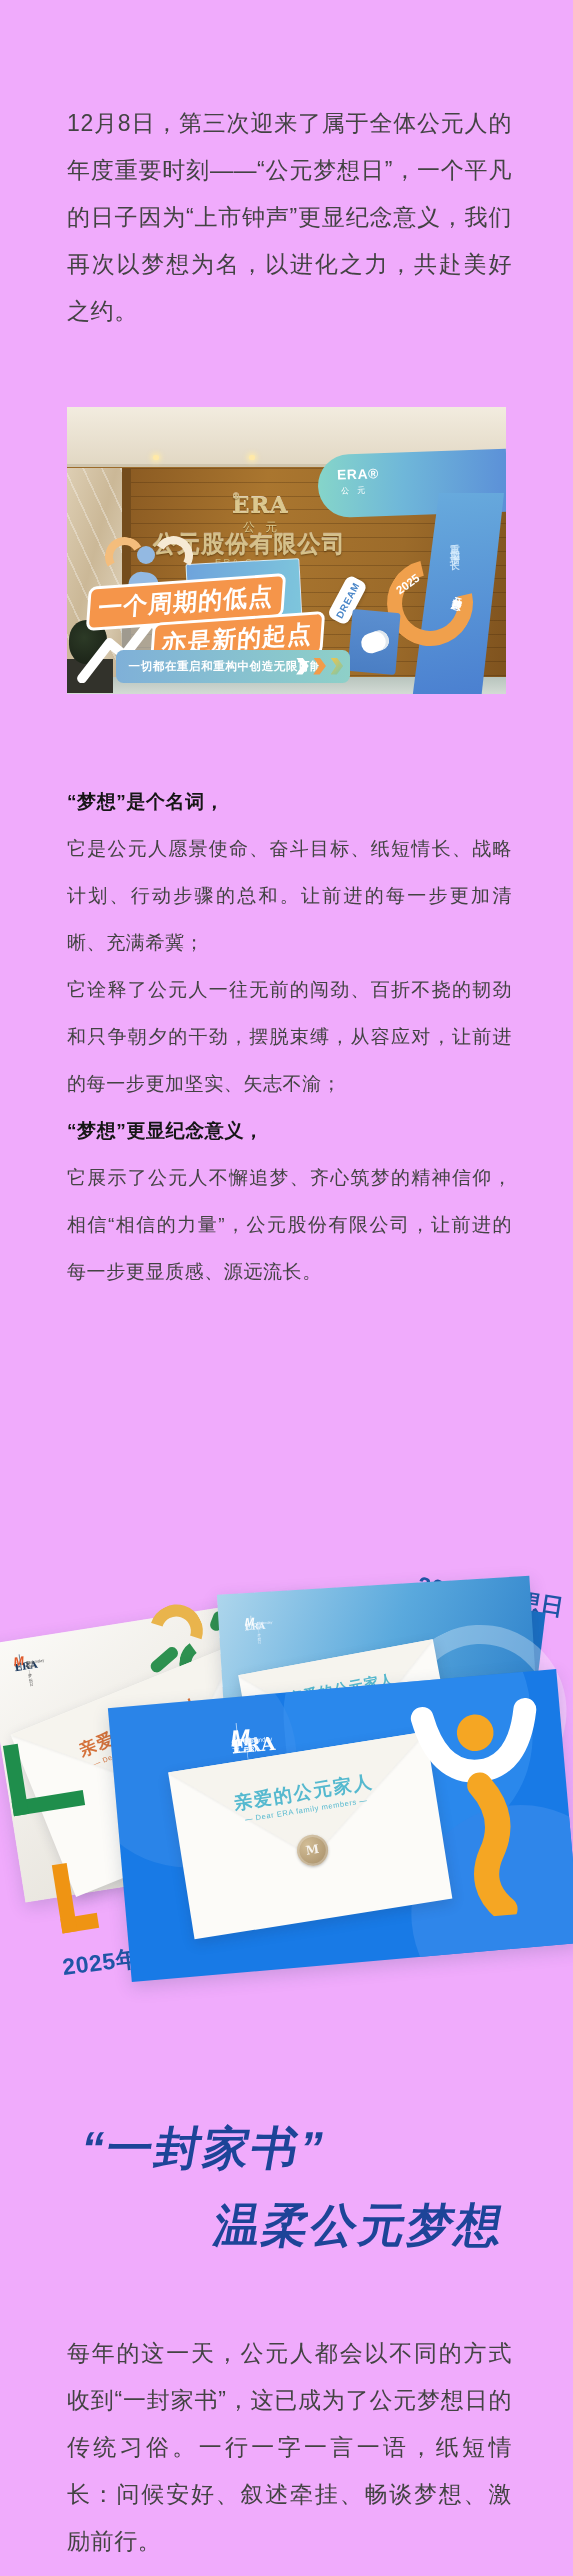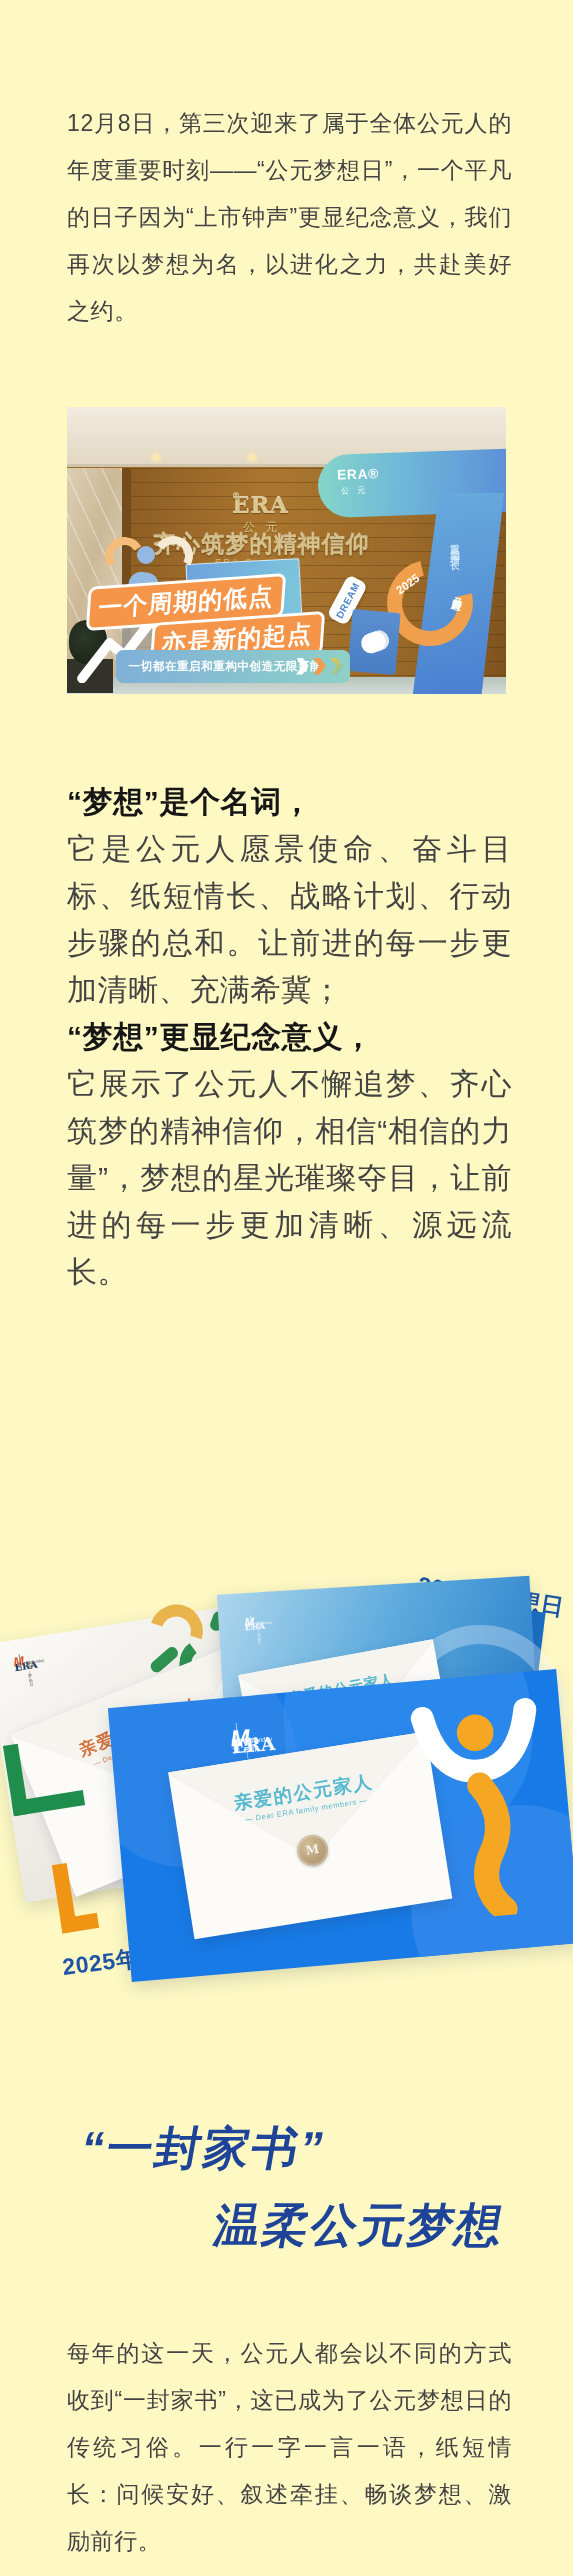--- a/index.html
+++ b/index.html
@@ -1,26 +1,26 @@
 <!DOCTYPE html>
 <html style="font-size:9.2px"><head>
 <meta charset="utf-8">
 <style>
   html,body{margin:0;padding:0;background:#fff;}
-  .page{position:relative;width:574px;height:2576px;margin:0 auto;background:#fef9c3;
+  .page{position:relative;width:574px;height:2576px;margin:0 auto;background:#f0abfc;
         font-family:"Liberation Sans",sans-serif;overflow:hidden;}
 
   
   .para{position:absolute;left:67px;width:445px;margin:0;
         font-size:23px;line-height:47px;letter-spacing:0.6px;
         color:#434343;text-align:justify;}
   .intro{top:100px;}
   .outro{top:2330px;}
   .sections{position:absolute;left:67px;top:778px;width:445px;}
-  .sections p{margin:0;font-size:30px;line-height:47px;letter-spacing:0.6px;
+  .sections p{margin:0;font-size:19px;line-height:47px;letter-spacing:0.6px;
               color:#434343;text-align:justify;}
   .sections p.bold-line{font-weight:700;color:#161616;}
 
   
   .photo{position:absolute;left:67px;top:407px;width:439px;height:287px;
          overflow:hidden;background:#9c6b2a;}
   .photo *{position:absolute;}
   .ph-ceiling{left:0;top:0;width:439px;height:57px;
               background:linear-gradient(#f2ecdf,#e2d8c4);border-bottom:3.4px solid #cfc5ae;}
   .ph-light{width:5.7px;height:4.6px;border-radius:50%;background:#ffe9a8;
@@ -235,21 +235,21 @@
     <div class="ph-frame"></div>
     <div class="ph-floor"></div>
     <div class="ph-dark"></div>
     <div class="ph-plant"></div>
 
     <div class="ph-era">
         <span>ERA</span>
         <sup>®</sup>
       </div>
     <div class="ph-era-sub">公 元</div>
-    <div class="ph-company">齐心筑梦的精神信仰</div>
+    <div class="ph-company">公元股份有限公司</div>
     <div class="ph-partial">ERA C</div>
 
     <div class="ph-7bar">
       <div class="blogo">ERA®</div>
       <div class="blogo-sub">公 元</div>
     </div>
     <div class="ph-7stem"></div>
     <div class="ph-stemtext">重塑增长</div>
 
     <div class="ph-board"></div>
@@ -282,22 +282,23 @@
         <span class="chev c1"></span>
         <span class="chev c2"></span>
         <span class="chev c3"></span>
       </div>
     </div>
   </div>
 
   <div class="sections">
     <p class="bold-line">“梦想”是个名词，</p>
     <p>它是公元人愿景使命、奋斗目标、纸短情长、战略计划、行动步骤的总和。让前进的每一步更加清晰、充满希冀；</p>
+    <p>它诠释了公元人一往无前的闯劲、百折不挠的韧劲和只争朝夕的干劲，摆脱束缚，从容应对，让前进的每一步更加坚实、矢志不渝；</p>
     <p class="bold-line">“梦想”更显纪念意义，</p>
-    <p>它展示了公元人不懈追梦、齐心筑梦的精神信仰，相信“相信的力量”，梦想的星光璀璨夺目，让前进的每一步更加清晰、源远流长。</p>
+    <p>它展示了公元人不懈追梦、齐心筑梦的精神信仰，相信“相信的力量”，公元股份有限公司，让前进的每一步更显质感、源远流长。</p>
   </div>
 
   <div class="collage">
     <div class="lab lab-2024">2024年梦想日</div>
     <div class="blue-rect"></div>
 
     <div class="card card-2023">
       <div class="clogo logo-23">
         <div class="era">
             <span>ERA</span>

